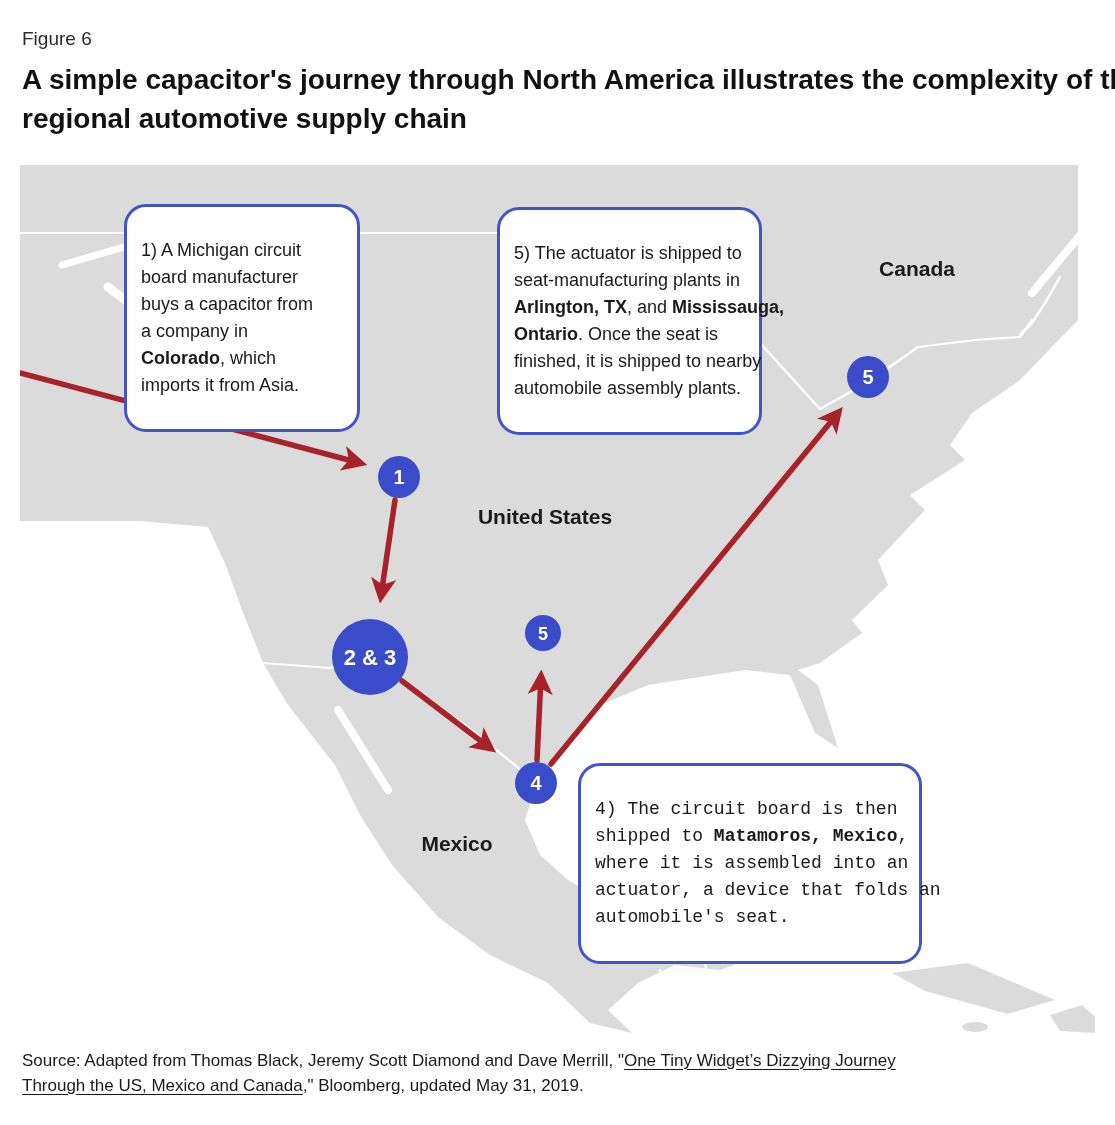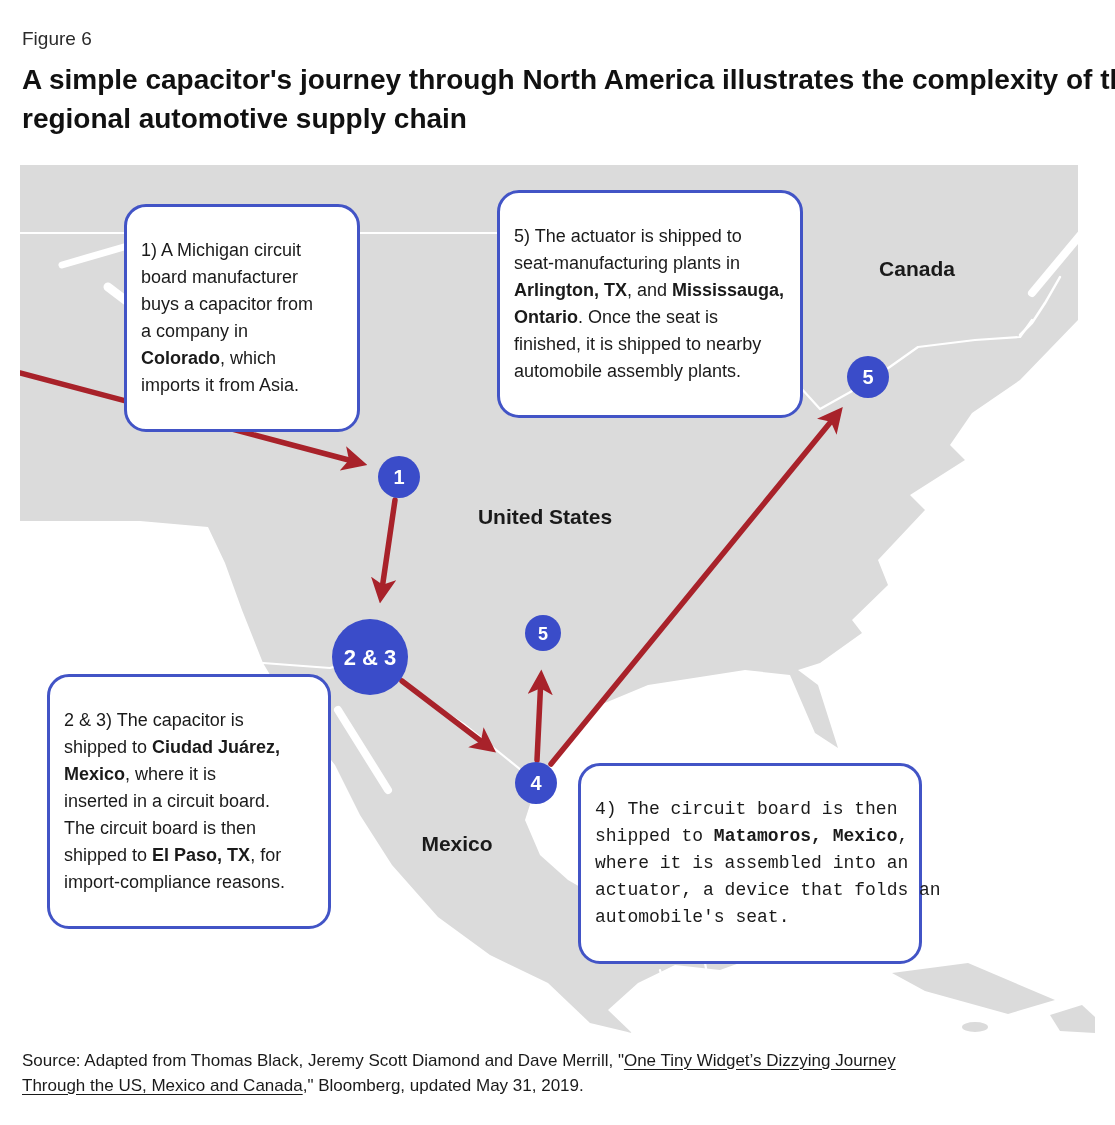--- a/index.html
+++ b/index.html
@@ -94,33 +94,26 @@
     <text class="country" x="525" y="359">United States</text>
     <text class="country" x="437" y="686">Mexico</text>
   </svg>
 
   <div class="callout" style="left:104px;top:39px;width:236px;"><span>1) A Michigan circuit
 board manufacturer
 buys a capacitor from
 a company in
 </span><b>Colorado</b><span>, which
 imports it from Asia.</span></div>
-  <div class="callout" style="left:477px;top:25px;width:306px;"><span>5) The actuator is shipped to
+  <div class="callout" style="left:477px;top:42px;width:265px;"><span>5) The actuator is shipped to
 seat-manufacturing plants in
 </span><b>Arlington, TX</b><span>, and </span><b>Mississauga,
 Ontario</b><span>. Once the seat is
 finished, it is shipped to nearby
 automobile assembly plants.</span></div>
-  <div class="callout" style="left:27px;top:509px;width:284px;"><span>2 &amp; 3) The capacitor is
-shipped to </span><b>Ciudad Juárez,
-Mexico</b><span>, where it is
-inserted in a circuit board.
-The circuit board is then
-shipped to </span><b>El Paso, TX</b><span>, for
-import-compliance reasons.</span></div>
   <div class="callout" style="left:558px;top:598px;width:344px;font-family:Liberation Mono, monospace;"><span>4) The circuit board is then
 shipped to </span><b>Matamoros, Mexico</b><span>,
 where it is assembled into an
 actuator, a device that folds an
 automobile's seat.</span></div>
 </div>
 
 <div class="source-note"><span>Source: Adapted from Thomas Black, Jeremy Scott Diamond and Dave Merrill, "</span><span class="u">One Tiny Widget’s Dizzying Journey
 Through the US, Mexico and Canada</span><span>," Bloomberg, updated May 31, 2019.</span></div>
 

